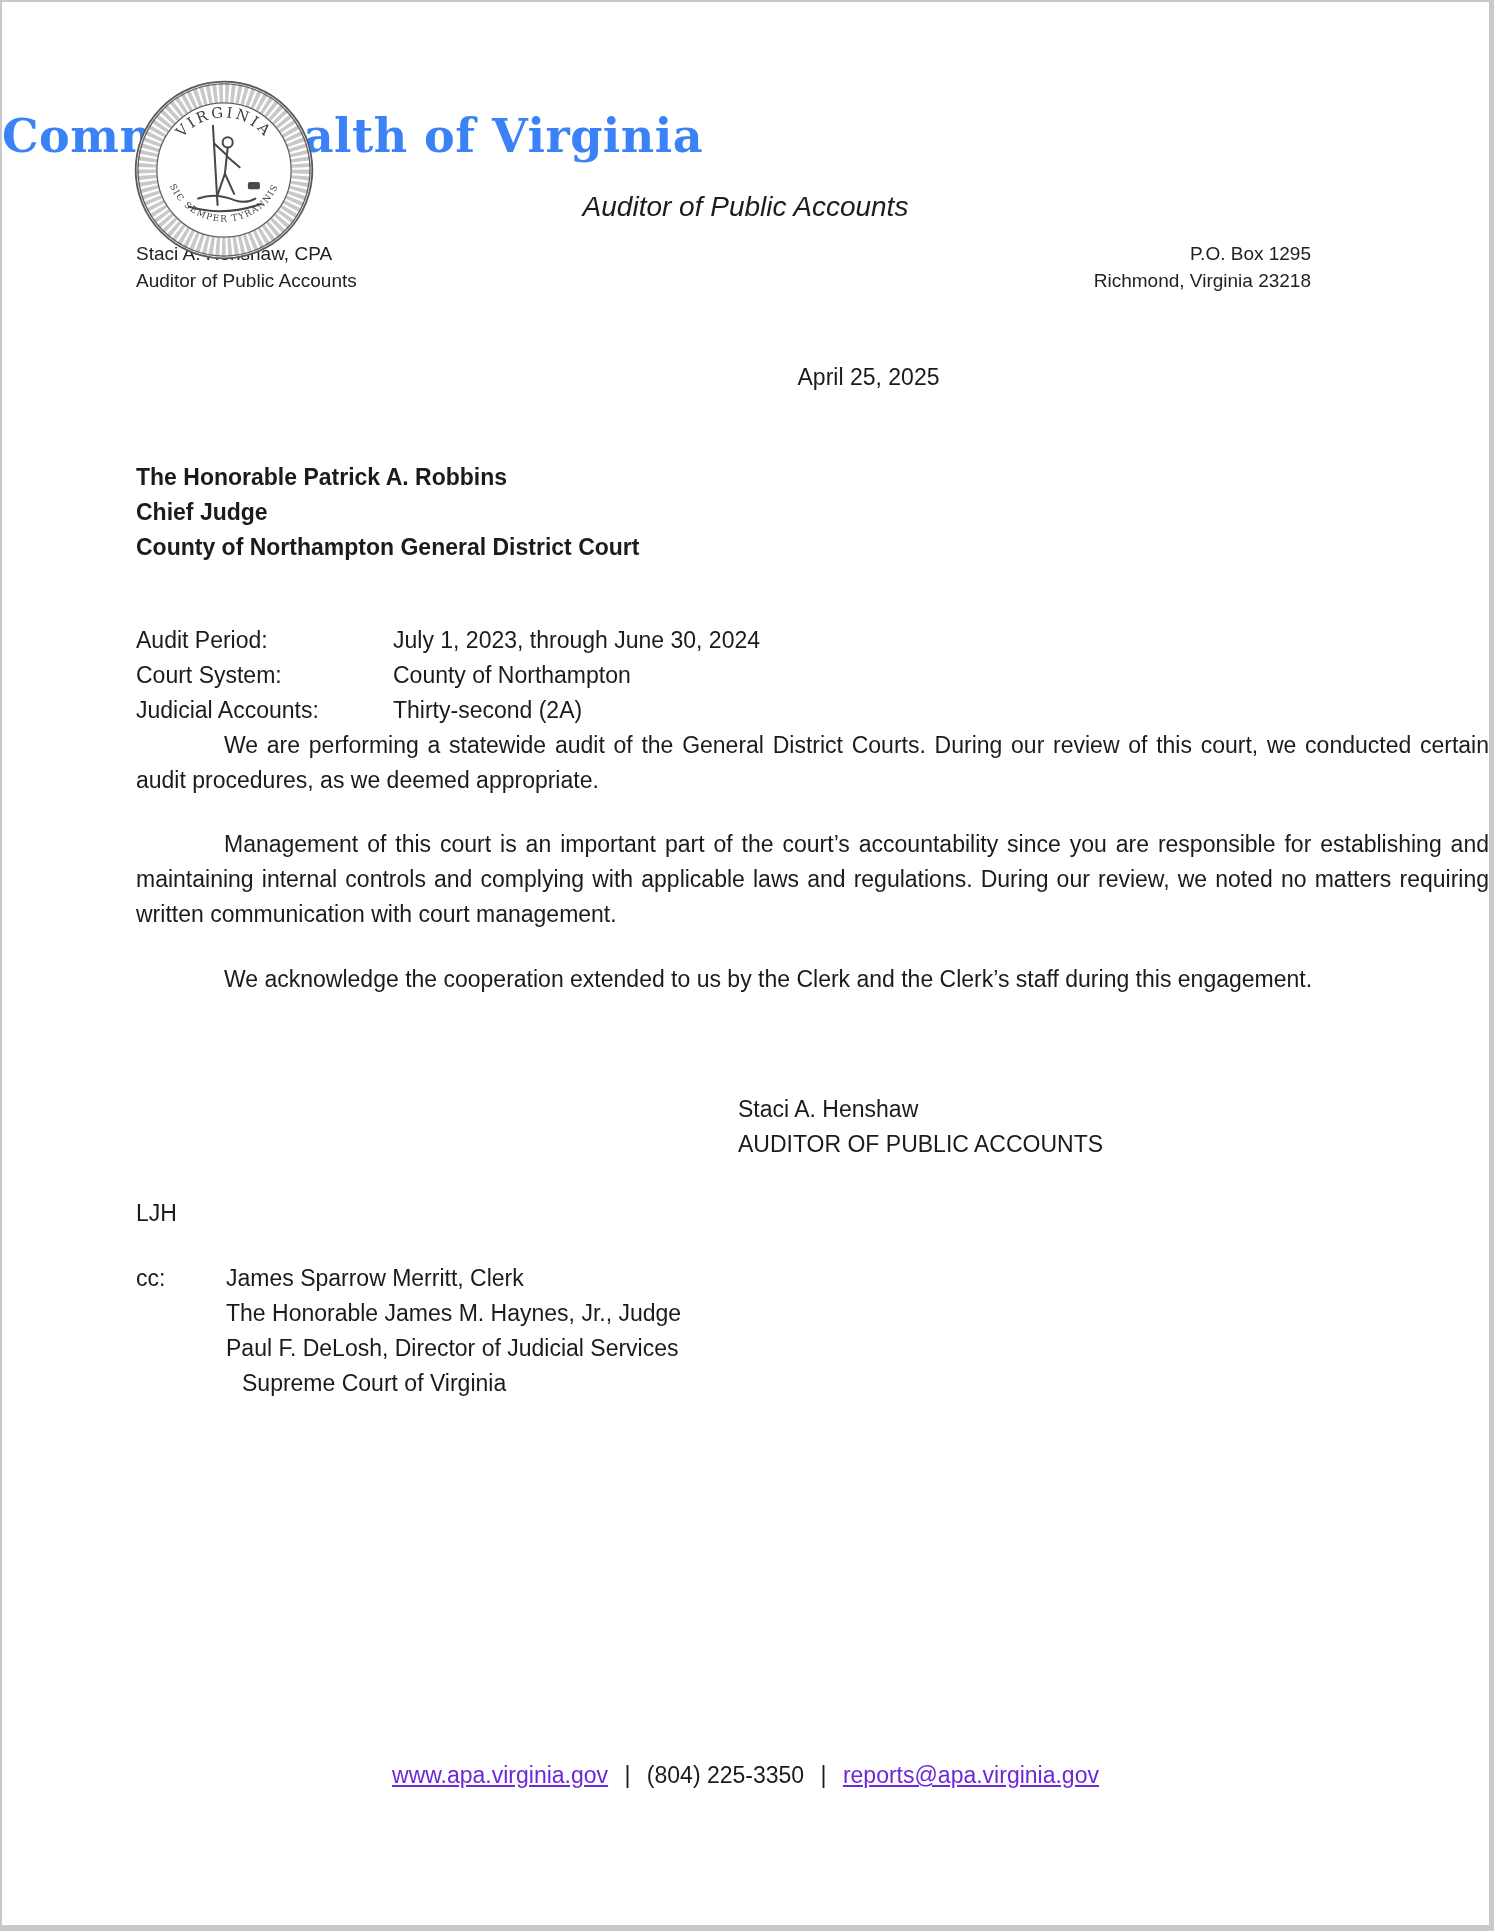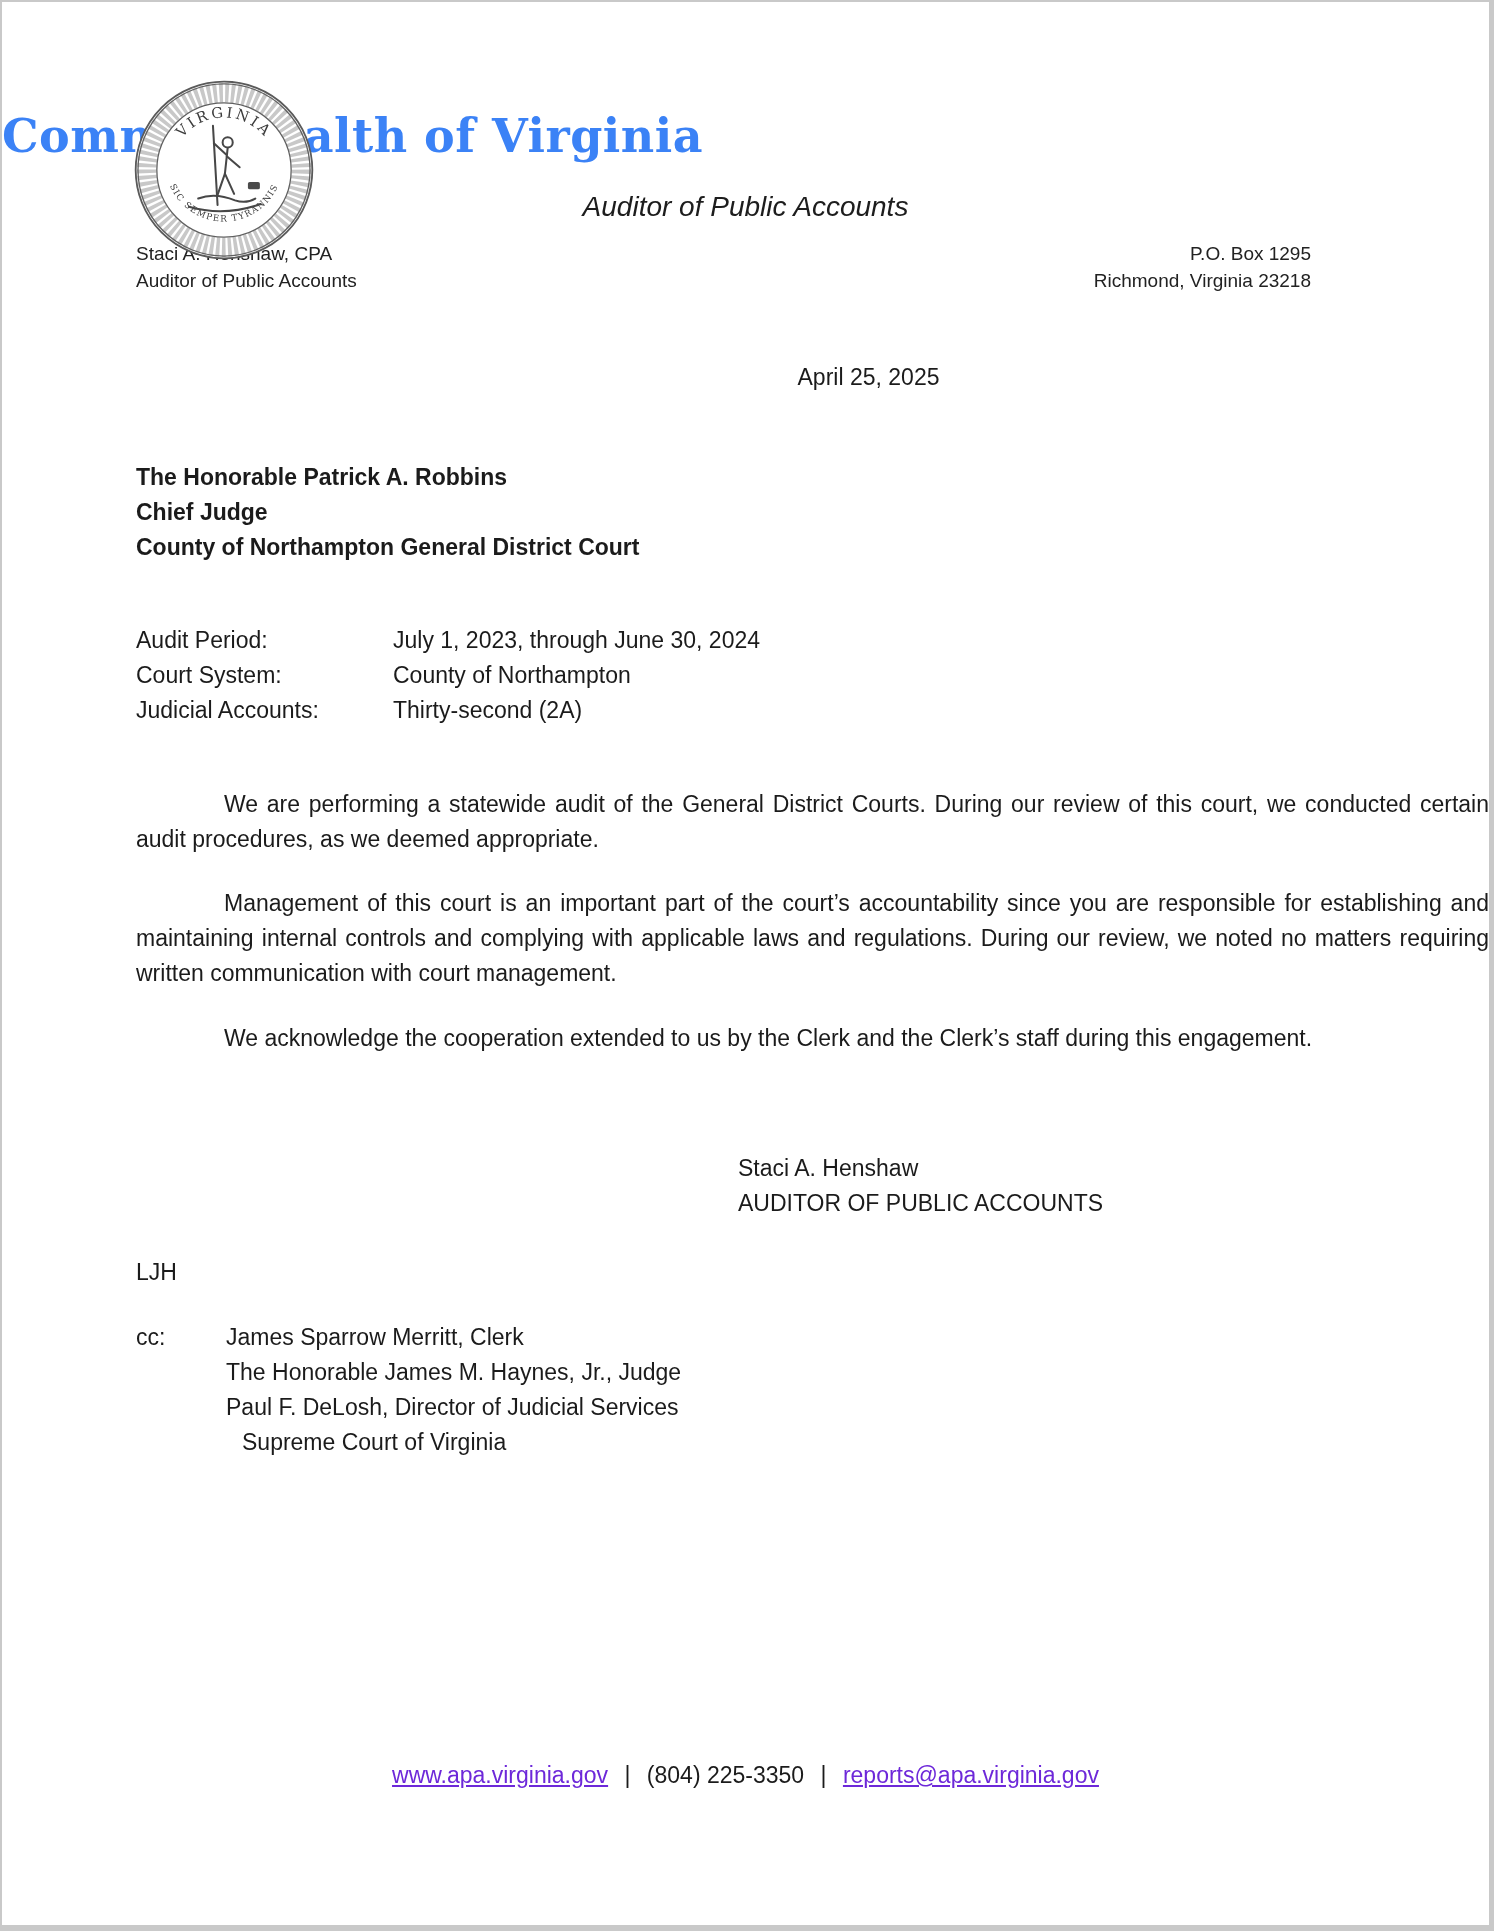--- a/index.html
+++ b/index.html
@@ -70,21 +70,21 @@
   .recipient-block { margin-top: 65px; font-weight: bold; }
 
   .audit-block { margin-top: 58px; }
   .audit-row { display: flex; }
   .audit-label { width: 257px; flex: 0 0 257px; }
 
   .body-para {
     text-align: justify;
     text-indent: 88px;
   }
-  .para-first  { margin-top: 59px; }
+  .para-first  { }
   .para-mid    { margin-top: 29px; }
   .para-last   { margin-top: 30px; }
 
   .signature-block { margin-top: 95px; margin-left: 602px; }
 
   .typist-initials { margin-top: 34px; }
 
   .cc-block { margin-top: 30px; display: flex; }
   .cc-label { width: 90px; flex: 0 0 90px; }
   .cc-subline { padding-left: 16px; }

